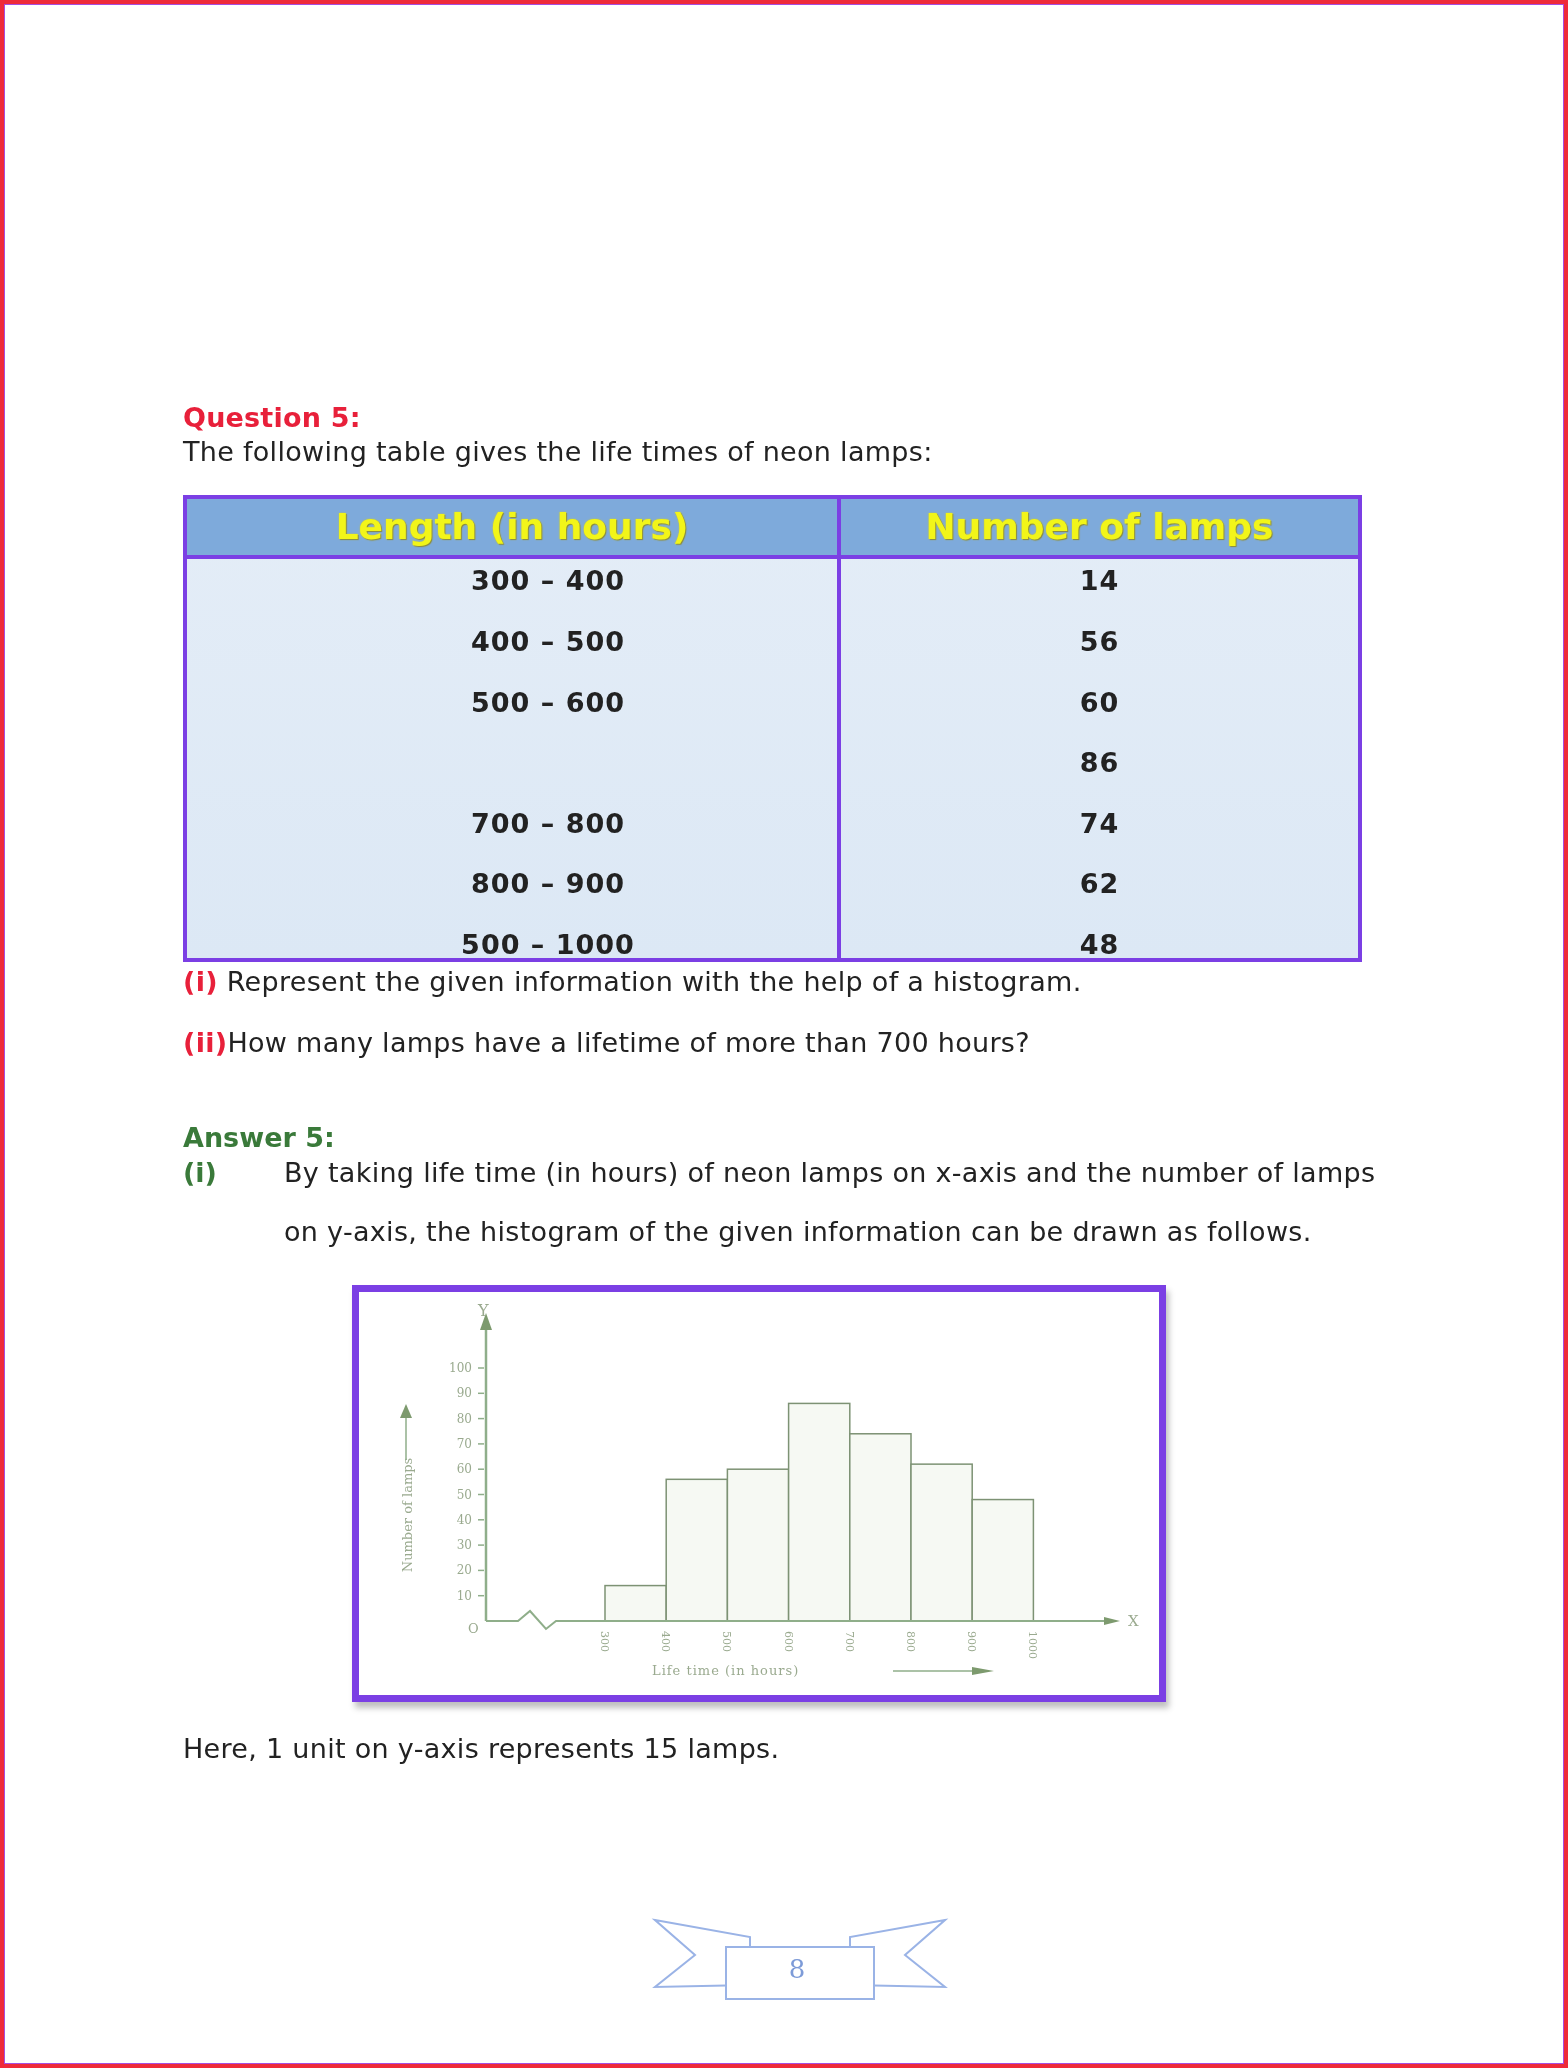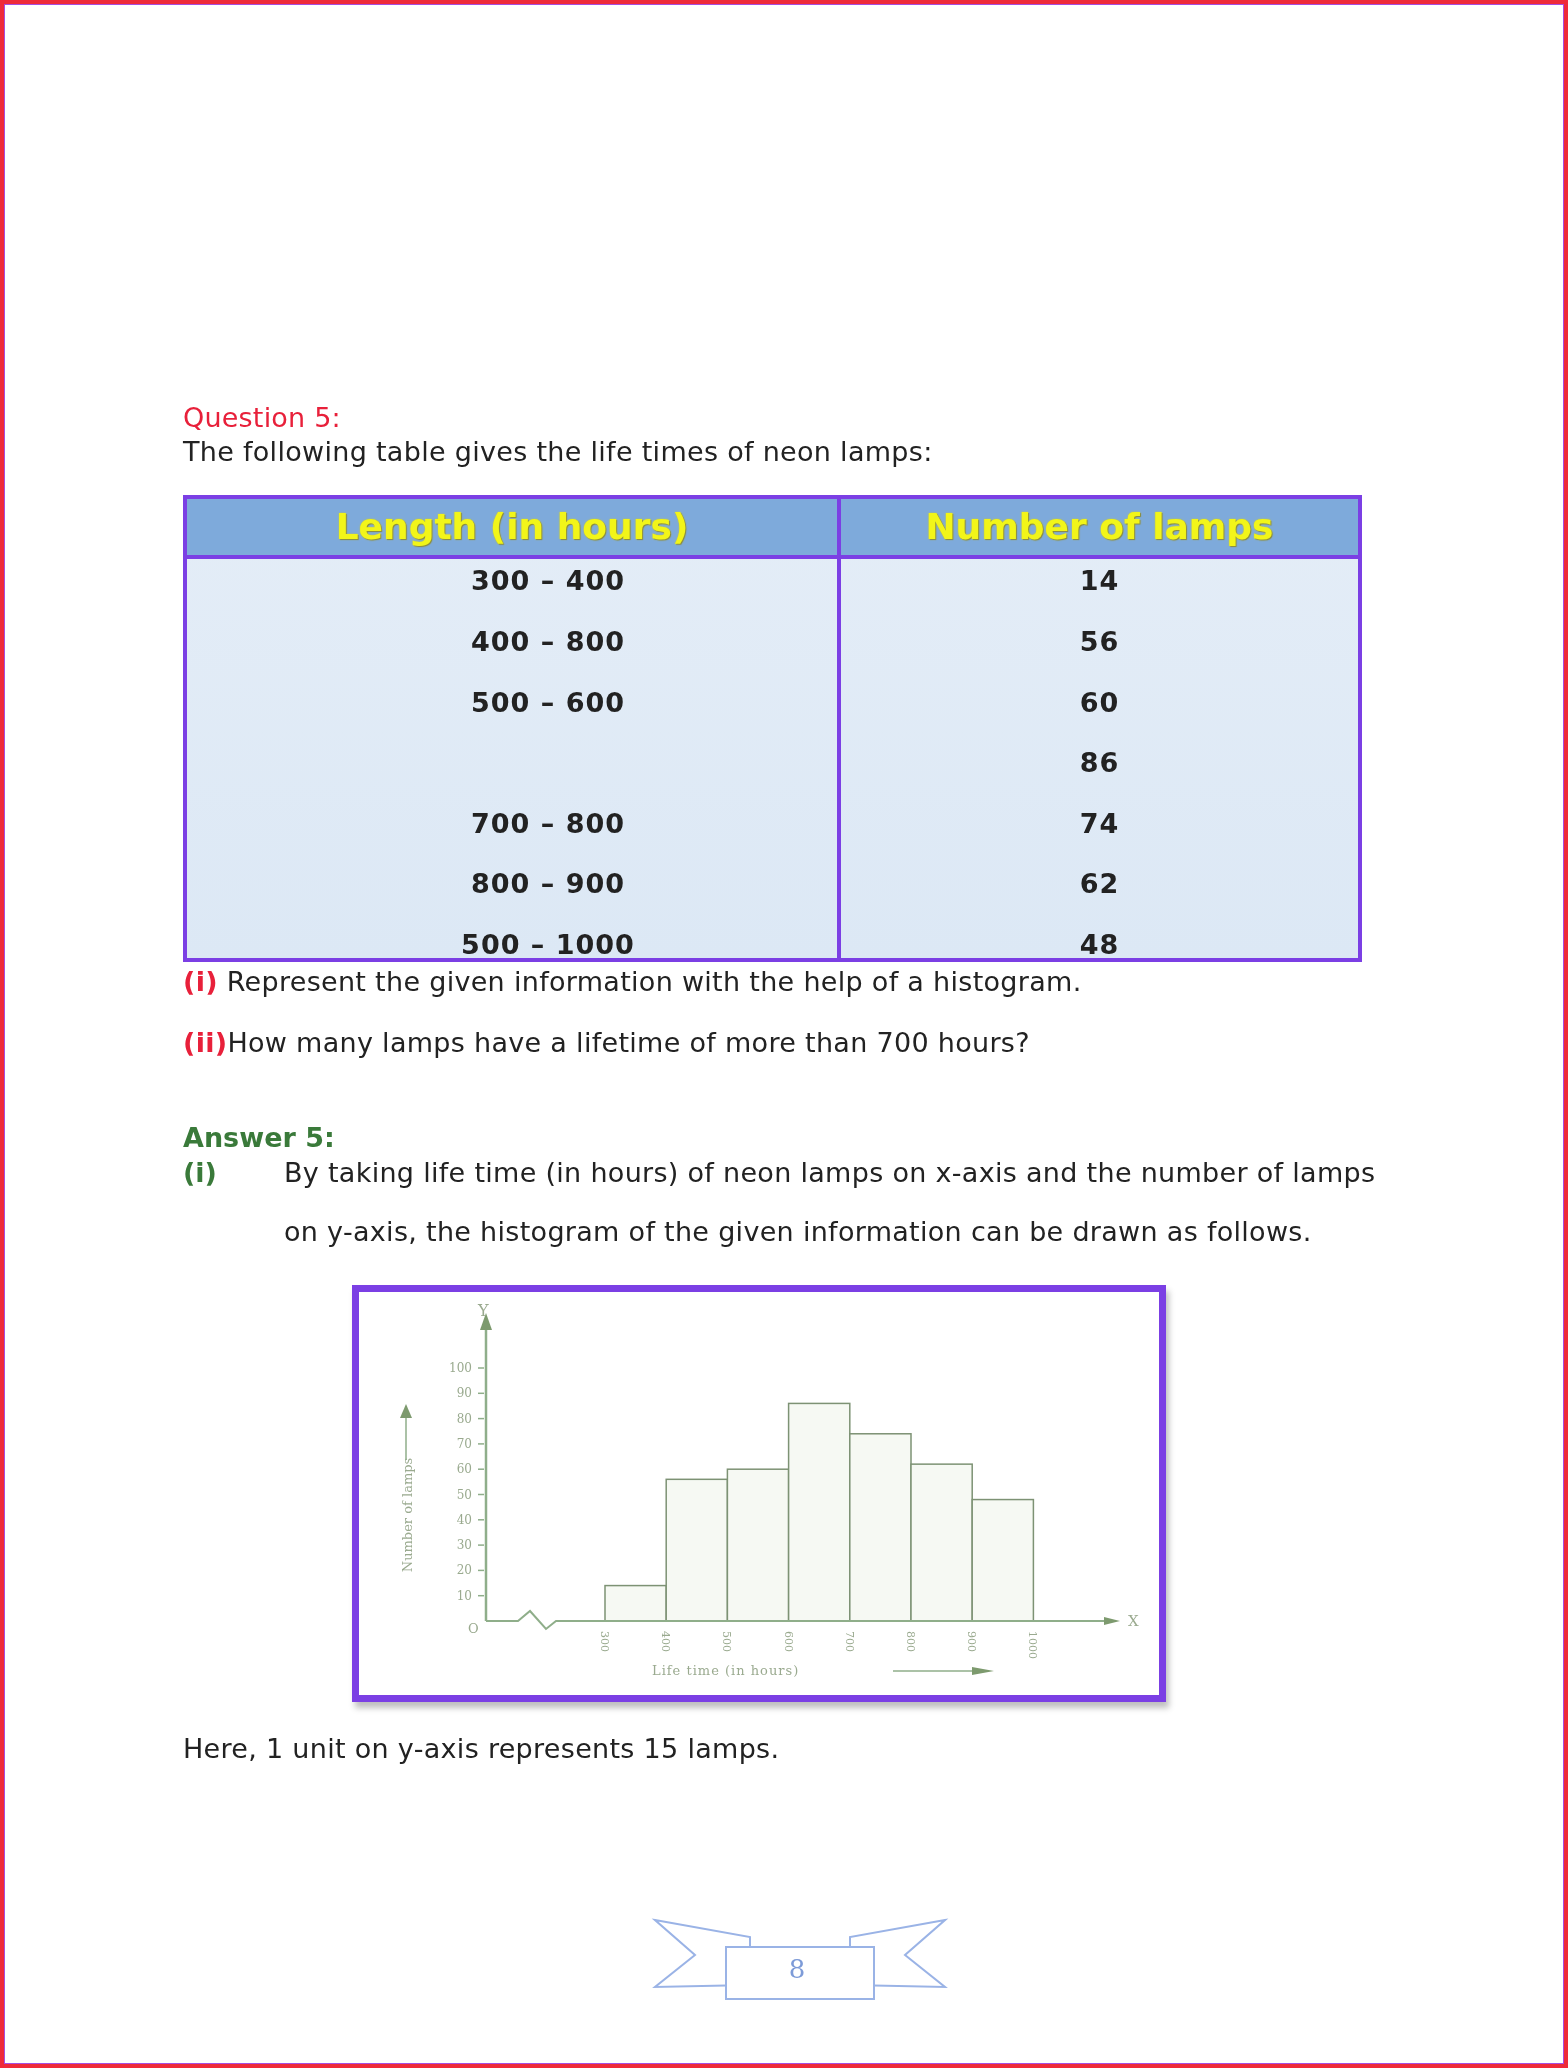--- a/index.html
+++ b/index.html
@@ -11,21 +11,21 @@
   .page-border {
     position: absolute; left: 0; top: 0; width: 1568px; height: 2068px;
     box-sizing: border-box; border: 4px solid #ee2a3a;
   }
   .page-border::after {
     content: ""; position: absolute; left: 0; top: 0; right: 0; bottom: 0;
     border: 1px solid #a64de0;
   }
   .q-title {
     position: absolute; left: 183px; top: 402px;
-    font-size: 27px; font-weight: normal; color: #e8203a; letter-spacing: 0.2px;
+    font-size: 27px; font-weight: bold; color: #e8203a; letter-spacing: 0.2px;
   }
   .q-intro {
     position: absolute; left: 183px; top: 436px;
     font-size: 27px; color: #222; letter-spacing: 0.3px;
   }
   .lamp-table {
     position: absolute; left: 183px; top: 495px; width: 1179px; height: 467px;
     box-sizing: border-box; border: 4px solid #7b3fe4;
     background: linear-gradient(180deg, #e4edf7 0%, #dce8f5 100%);
   }
@@ -97,21 +97,21 @@
   <div class="head"></div>
   <div class="vdiv"></div>
   <div class="hcell c1">Length (in hours)</div>
   <div class="hcell c2">Number of lamps</div>
 
   <div class="row" style="top:64px">
     <div class="cell c1">300 – 400</div>
     <div class="cell c2">14</div>
   </div>
   <div class="row" style="top:125px">
-    <div class="cell c1">400 – 800</div>
+    <div class="cell c1">400 – 500</div>
     <div class="cell c2">56</div>
   </div>
   <div class="row" style="top:186px">
     <div class="cell c1">500 – 600</div>
     <div class="cell c2">60</div>
   </div>
   <div class="row" style="top:246px">
     <div class="cell c2">86</div>
   </div>
   <div class="row" style="top:307px">

